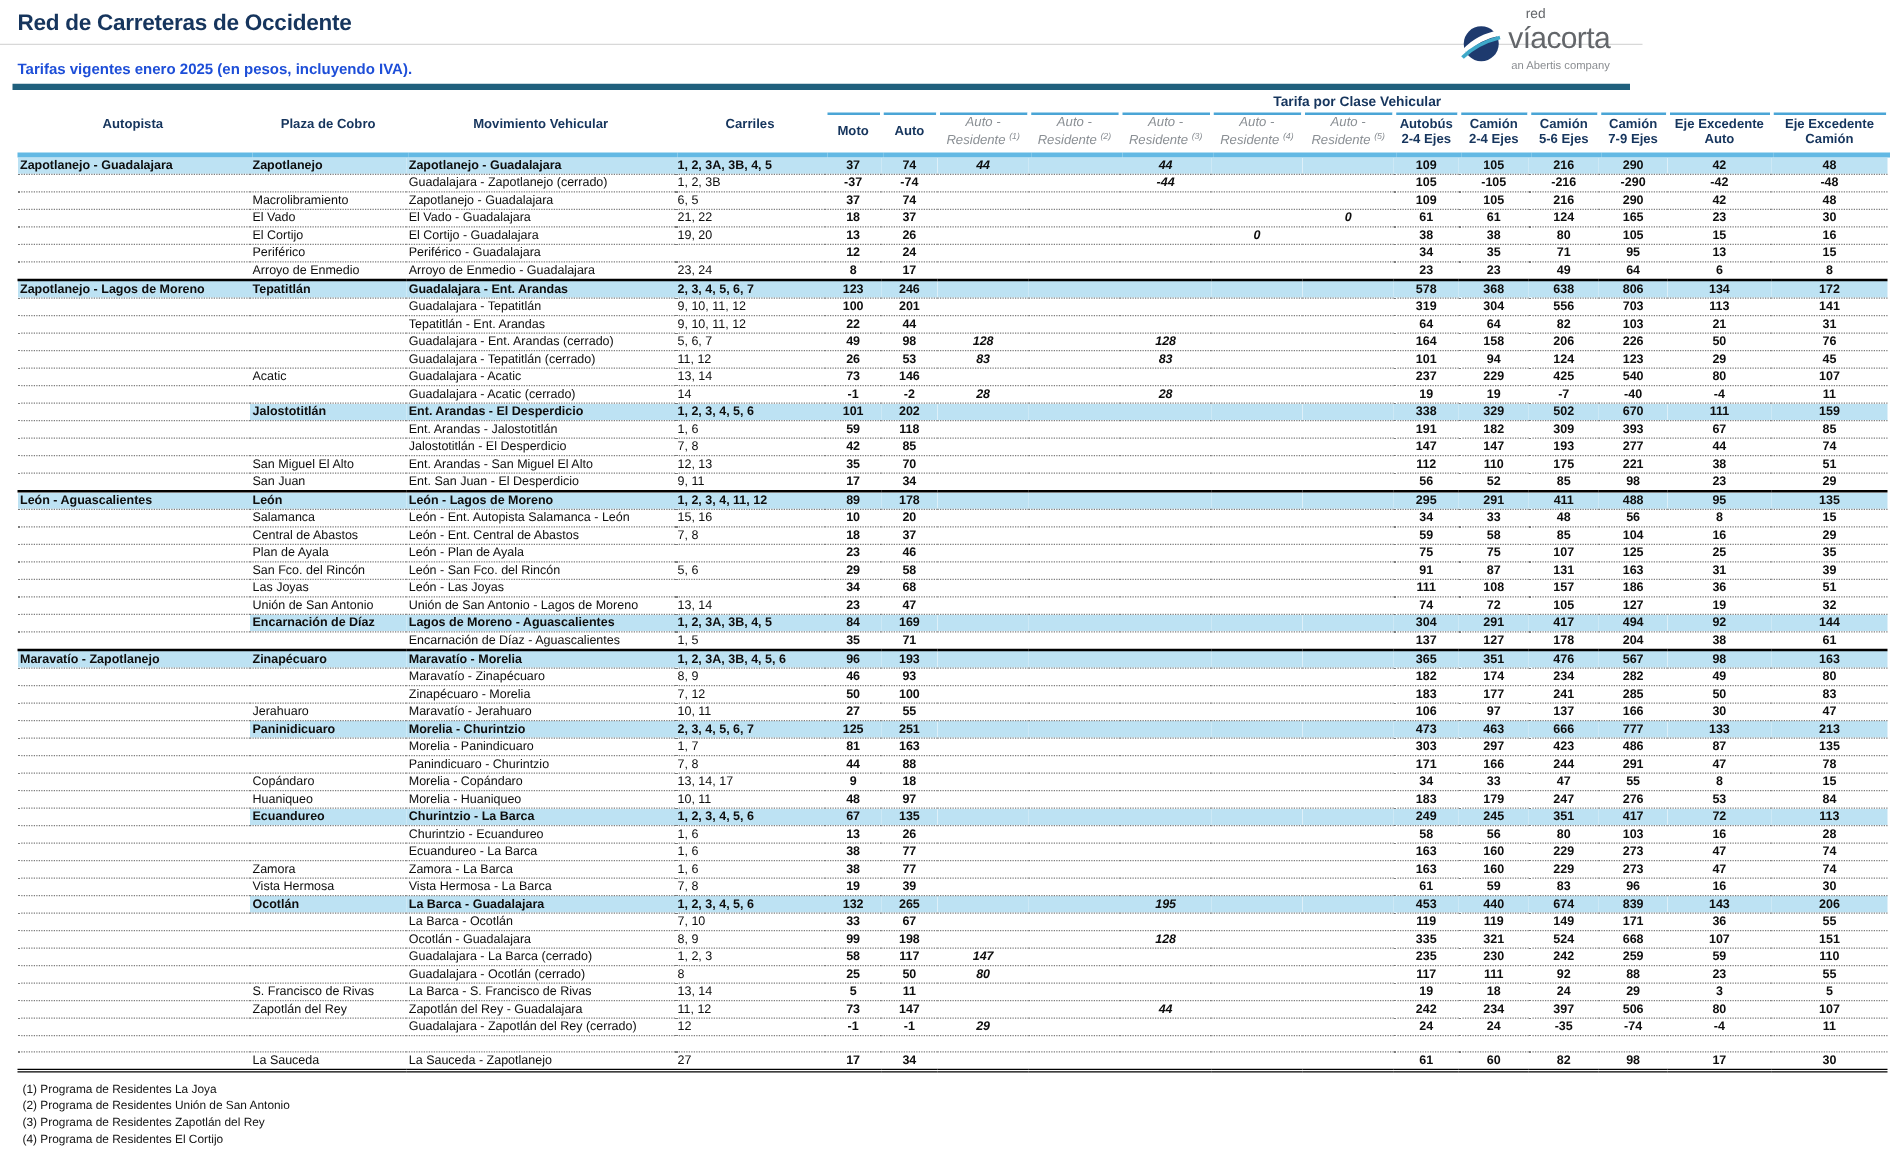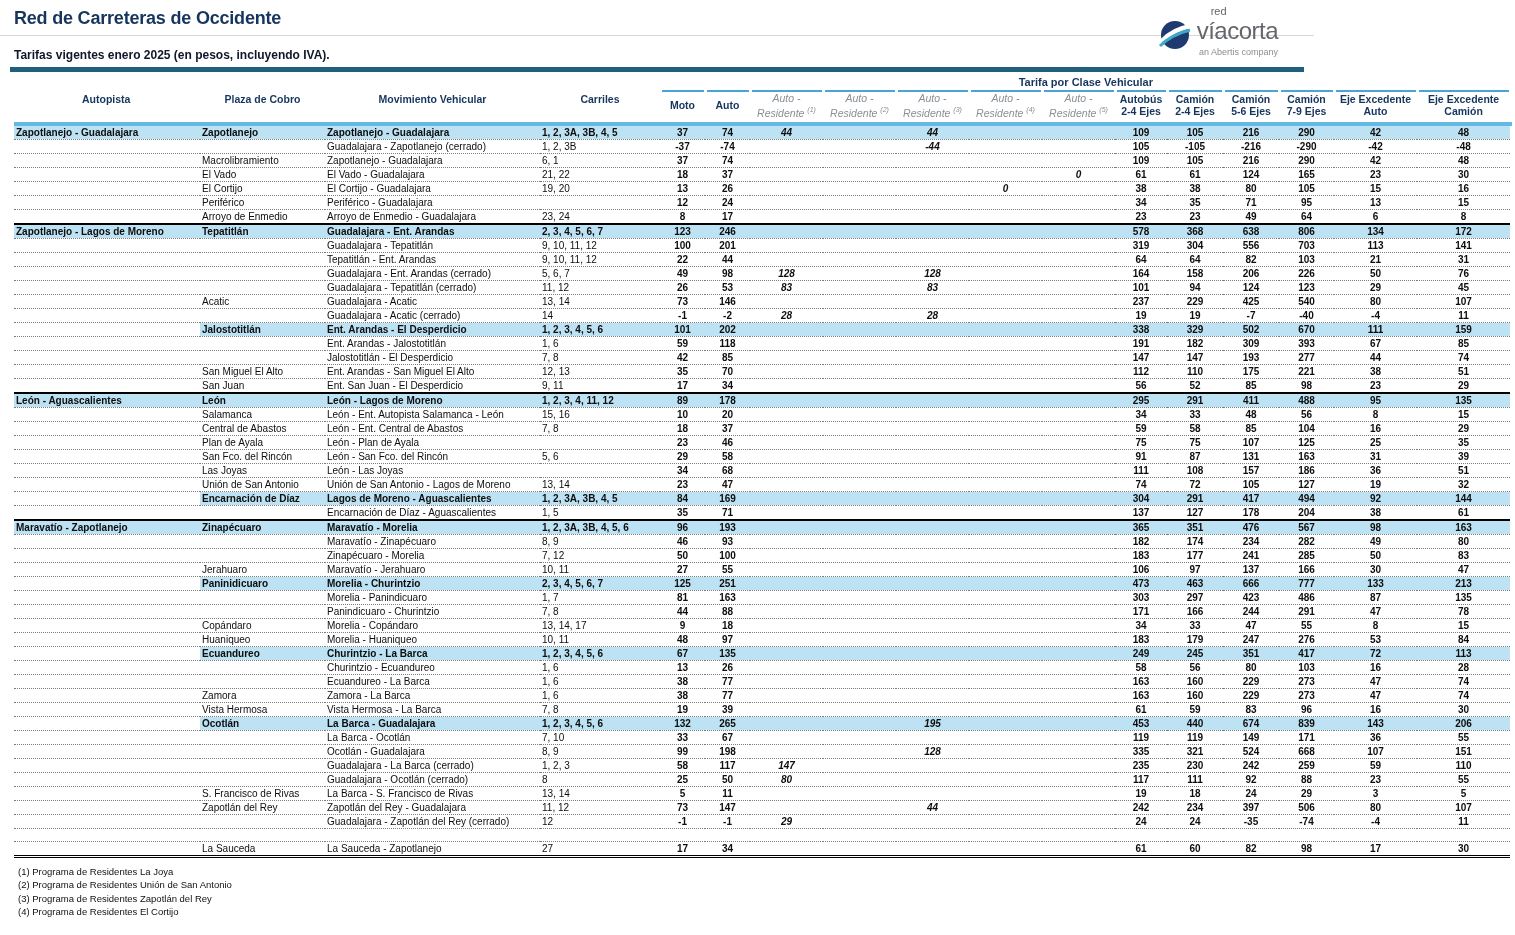--- a/index.html
+++ b/index.html
@@ -4,24 +4,24 @@
 <style>
   * { margin:0; padding:0; box-sizing:border-box; }
   html,body { width:1515px; height:935px; background:#ffffff; overflow:hidden;
     font-family:"Liberation Sans","DejaVu Sans",sans-serif; }
   .page { position:relative; width:1310px; height:935px; }
 
   
   .hdr { position:relative; padding:8px 10px 0 14px; }
   .title { font-size:18px; font-weight:bold; color:#16355d; letter-spacing:-0.2px; }
   .title-rule { border-bottom:1px solid #d8d8d8; margin:6px -14px 0 -14px; }
-  .subtitle { font-size:12px; font-weight:bold; color:#0f172a; margin-top:12px; }
+  .subtitle { font-size:12px; font-weight:bold; color:#1d4ed8; margin-top:12px; }
   .navy-bar { height:5px; background:#20607d; margin:5px -4px 0 -4px; }
 
-  .logo { position:absolute; top:6px; right:32px; display:flex; align-items:flex-start; }
+  .logo { position:absolute; top:6px; right:22px; display:flex; align-items:flex-start; }
   .logo-icon { margin-top:12px; margin-right:5px; }
   .logo-textcol { display:flex; flex-direction:column; align-items:flex-end; }
   .logo-red { font-size:11px; color:#63666a; align-self:flex-start; margin-left:14px; line-height:10px; }
   .logo-brand { font-size:24px; color:#63666a; line-height:30px; letter-spacing:-0.5px; }
   .logo-tag { font-size:9px; color:#8a8d91; margin-top:1px; }
 
   
   table { border-collapse:collapse; table-layout:fixed; margin:4px 0 0 14px; width:1496px; }
   th, td { overflow:hidden; white-space:nowrap; }
 
@@ -157,21 +157,21 @@
           <td class="num">-105</td>
           <td class="num">-216</td>
           <td class="num">-290</td>
           <td class="num">-42</td>
           <td class="num">-48</td>
         </tr>
         <tr>
           <td class="txt"></td>
           <td class="txt">Macrolibramiento</td>
           <td class="txt">Zapotlanejo - Guadalajara</td>
-          <td class="txt">6, 1</td>
+          <td class="txt">6, 5</td>
           <td class="num">37</td>
           <td class="num">74</td>
           <td class="num resv"></td>
           <td class="num resv"></td>
           <td class="num resv"></td>
           <td class="num resv"></td>
           <td class="num resv"></td>
           <td class="num">109</td>
           <td class="num">105</td>
           <td class="num">216</td>

